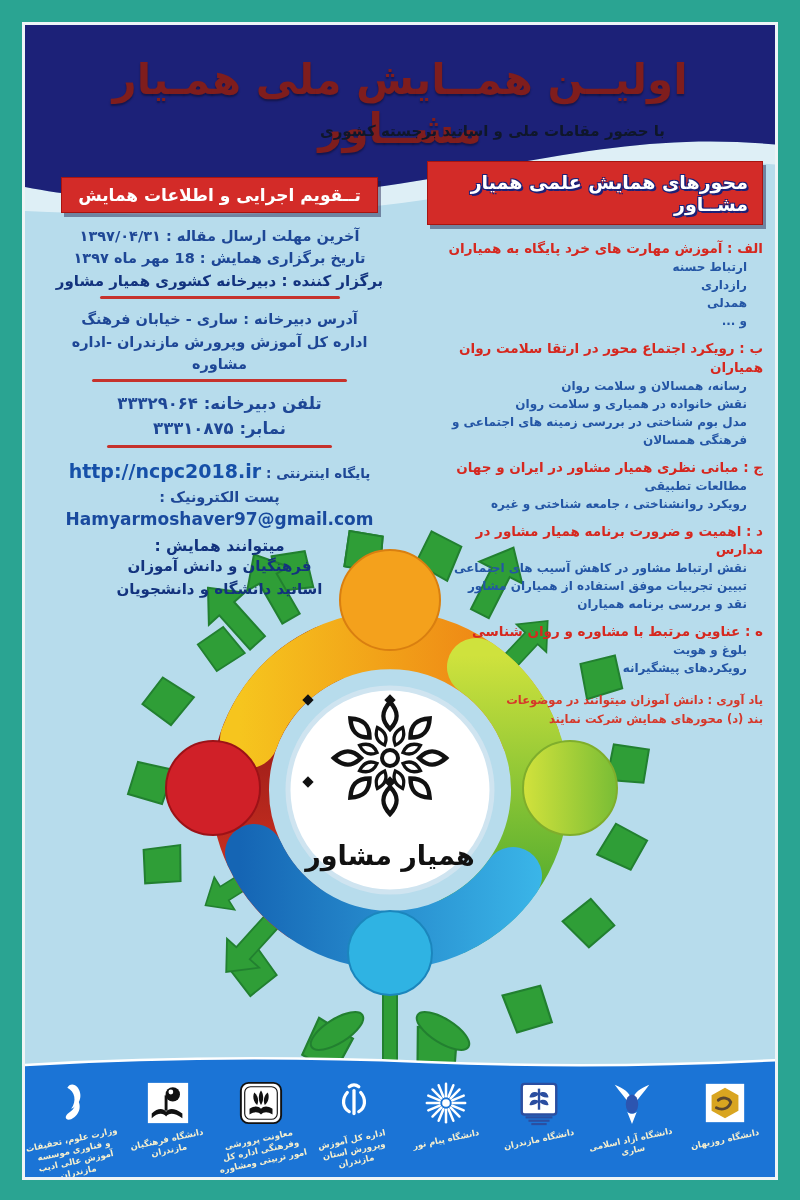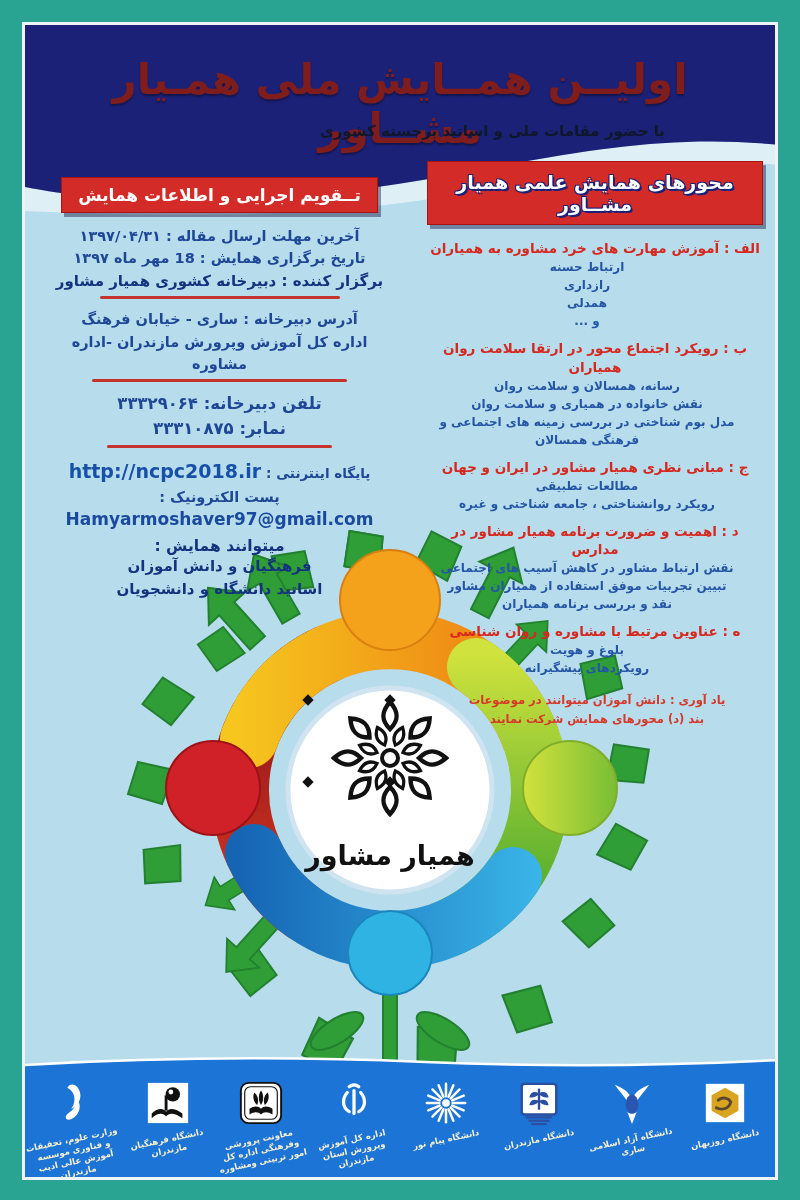--- a/index.html
+++ b/index.html
@@ -29,21 +29,21 @@
   .info .ln.dark{color:#13337e;font-size:15px;}
   .info .num{font-size:16.5px;letter-spacing:1px;}
   .redline{height:3px;background:#c6322c;border-radius:2px;margin:3px auto 9px;}
   .w240{width:240px;} .w260{width:255px;} .w230{width:225px;}
   .weburl{font-size:19px;font-weight:bold;color:#1650a8;}
   .weblabel{font-size:13.5px;font-weight:bold;}
   .email{font-size:17px;font-weight:bold;color:#194a9e;direction:ltr;}
   .aud-title{font-size:15.5px;font-weight:bold;color:#13337e;margin-top:8px;}
 
   
-  .themes{position:absolute;right:12px;top:136px;width:336px;z-index:4;direction:rtl;text-align:center;}
+  .themes{position:absolute;right:12px;top:136px;width:336px;z-index:4;direction:rtl;text-align:right;}
   .themes .redbox{font-size:19px;padding:9px 14px;margin-bottom:14px;
         text-shadow:-1px -1px 0 #1c2178,1px -1px 0 #1c2178,-1px 1px 0 #1c2178,2px 2px 0 #1c2178;}
   .sec{margin-bottom:9px;}
   .sec-title{color:#d6281f;font-weight:bold;font-size:13.5px;line-height:1.4;}
   .sec-item{color:#2456a5;font-weight:bold;font-size:12px;line-height:1.5;padding-right:16px;}
   .note{margin-top:14px;color:#d6382a;font-weight:bold;font-size:11.5px;line-height:1.6;padding-left:4px;}
 
   
   .footer{position:absolute;left:0;right:0;bottom:0;height:106px;background:#1b74d6;z-index:5;}
   .footer .wave{position:absolute;left:0;top:-15px;}
@@ -190,21 +190,21 @@
       <div class="email">Hamyarmoshaver97@gmail.com</div>
       <div class="aud-title">میتوانند همایش :</div>
       <div class="ln dark">فرهنگیان و دانش آموزان</div>
       <div class="ln dark">اساتید دانشگاه و دانشجویان</div>
     </div>
 
     <div class="themes">
       <div class="redbox">محورهای همایش علمی همیار مشــاور</div>
 
       <div class="sec">
-        <div class="sec-title">الف : آموزش مهارت های خرد مشاوره به همیاران</div>
+        <div class="sec-title">الف : آموزش مهارت های خرد پایگاه به همیاران</div>
         <div class="sec-item">ارتباط حسنه</div>
         <div class="sec-item">رازداری</div>
         <div class="sec-item">همدلی</div>
         <div class="sec-item">و ...</div>
       </div>
 
       <div class="sec">
         <div class="sec-title">ب : رویکرد اجتماع محور در ارتقا سلامت روان همیاران</div>
         <div class="sec-item">رسانه، همسالان و سلامت روان</div>
         <div class="sec-item">نقش خانواده در همیاری و سلامت روان</div>

